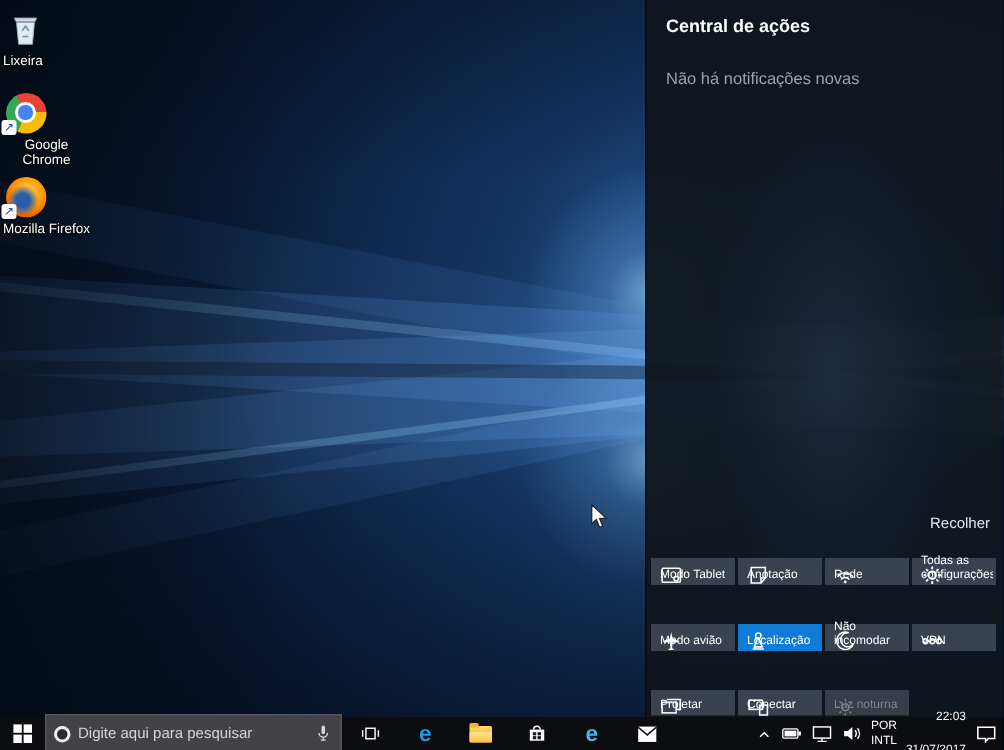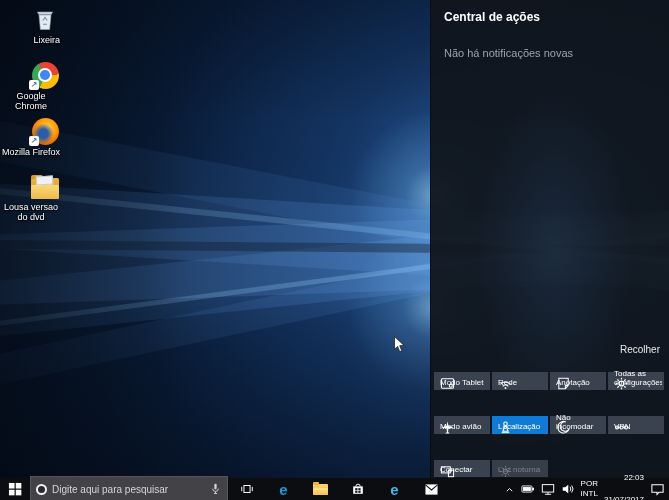--- a/index.html
+++ b/index.html
@@ -21,21 +21,21 @@
   .b4 { top:215px; height:70px; transform:rotate(-2deg); background:linear-gradient(90deg, rgba(60,110,180,.08), rgba(110,170,240,.18) 60%, rgba(130,190,250,.22) 85%); }
   .b5 { top:245px; height:9px;  transform:rotate(0.5deg); background:linear-gradient(90deg, rgba(2,8,18,.55), rgba(2,8,18,.45) 80%); }
   .b6 { top:218px; height:65px; transform:rotate(3.5deg); background:linear-gradient(90deg, rgba(50,100,170,.08), rgba(100,160,235,.2) 60%, rgba(120,185,250,.24) 85%); }
   .b7 { top:247px; height:6px;  transform:rotate(6deg); background:linear-gradient(90deg, transparent, rgba(150,210,255,.3) 70%, rgba(180,230,255,.45) 90%); }
   .b8 { top:230px; height:40px; transform:rotate(11deg); background:linear-gradient(90deg, transparent, rgba(80,140,210,.14) 60%, rgba(110,170,240,.2) 85%); }
   .wall-shade { position:absolute; inset:0;
     background: linear-gradient(180deg, rgba(3,8,18,.35) 0%, transparent 25%, transparent 62%, rgba(3,8,18,.55) 100%),
                 linear-gradient(90deg, rgba(3,8,16,.45), transparent 28%); }
 
   
-  .dicon { position:absolute; left:2px; width:58px; display:flex; flex-direction:column; align-items:flex-end; cursor:default; }
+  .dicon { position:absolute; left:2px; width:58px; display:flex; flex-direction:column; align-items:flex-start; cursor:default; }
   .dicon-img { position:relative; width:30px; height:28px; display:flex; align-items:center; justify-content:center; }
   .dicon-label { margin-top:2px; font-size:9px; line-height:1.15; color:#fff; text-align:center; text-shadow:0 1px 2px rgba(0,0,0,.9), 0 0 2px rgba(0,0,0,.8); }
   .chrome-ball { width:27px; height:27px; border-radius:50%;
     background: conic-gradient(from -30deg, #ea4335 0deg 115deg, #fbbc05 115deg 235deg, #34a853 235deg 360deg); position:relative; }
   .chrome-ball::before { content:""; position:absolute; left:6.5px; top:6.5px; width:14px; height:14px; background:#fff; border-radius:50%; }
   .chrome-ball::after { content:""; position:absolute; left:8.8px; top:8.8px; width:9.4px; height:9.4px; background:#4285f4; border-radius:50%; }
   .firefox-ball { width:27px; height:27px; border-radius:50%;
     background:
       radial-gradient(circle at 42% 58%, #2a5caa 0 21%, rgba(42,92,170,0) 46%),
       radial-gradient(circle at 55% 38%, #ffd257, #ff9800 45%, #e65c00 75%, #c24b00); }
@@ -119,28 +119,20 @@
   </div>
 
   <div class="dicon" style="top:117px;">
     <div class="dicon-img">
       <div class="firefox-ball"></div>
       <span class="shortcut-badge">↗</span>
     </div>
     <div class="dicon-label">Mozilla Firefox</div>
   </div>
 
-  <div class="dicon" style="top:172px;">
-    <div class="dicon-img">
-      <div class="folder-big">
-          <div class="paper"></div>
-        </div>
-    </div>
-    <div class="dicon-label">Lousa versao do dvd</div>
-  </div>
 
   <div class="panel">
     <div class="panel-glow"></div>
     <div class="panel-title">Central de ações</div>
     <div class="panel-empty">Não há notificações novas</div>
     <div class="collapse-link">Recolher</div>
 
     <div class="tile-grid">
 
       <div class="tile">
@@ -149,36 +141,36 @@
             <rect x="1.5" y="3" width="13" height="10" rx="1"></rect>
               <circle cx="11.5" cy="10.5" r="1.6"></circle>
           </svg>
         </span>
         <span class="tlabel">Modo Tablet</span>
       </div>
 
       <div class="tile">
         <span class="ticon">
           <svg width="15" height="15" viewBox="0 0 16 16" fill="none" stroke="currentColor" stroke-width="1.1">
+            <path d="M3 2.5 H13 V10 L10 13.5 H3 Z"></path>
+              <path d="M13 10 H10 V13.5"></path>
+          </svg>
+        </span>
+        <span class="tlabel">Anotação</span>
+      </div>
+
+      <div class="tile">
+        <span class="ticon">
+          <svg width="15" height="15" viewBox="0 0 16 16" fill="none" stroke="currentColor" stroke-width="1.1">
             <path d="M2.5 9 a7 7 0 0 1 11 0"></path>
               <path d="M5 11 a4 4 0 0 1 6 0"></path>
               <circle cx="8" cy="12.8" r="1" fill="currentColor" stroke="none"></circle>
           </svg>
         </span>
         <span class="tlabel">Rede</span>
-      </div>
-
-      <div class="tile">
-        <span class="ticon">
-          <svg width="15" height="15" viewBox="0 0 16 16" fill="none" stroke="currentColor" stroke-width="1.1">
-            <path d="M3 2.5 H13 V10 L10 13.5 H3 Z"></path>
-              <path d="M13 10 H10 V13.5"></path>
-          </svg>
-        </span>
-        <span class="tlabel">Anotação</span>
       </div>
 
       <div class="tile">
         <span class="ticon">
           <svg width="15" height="15" viewBox="0 0 16 16" fill="none" stroke="currentColor" stroke-width="1.4">
             <circle cx="8" cy="8" r="2.6"></circle>
             <path d="M12.2 8 H14.2 M10.97 10.97 L12.38 12.38 M8 12.2 V14.2 M5.03 10.97 L3.62 12.38 M3.8 8 H1.8 M5.03 5.03 L3.62 3.62 M8 3.8 V1.8 M10.97 5.03 L12.38 3.62"></path>
           </svg>
         </span>
         <span class="tlabel">Todas as configurações</span>
@@ -219,20 +211,29 @@
             <circle cx="3.2" cy="8" r="1.7"></circle>
               <circle cx="8" cy="8" r="1.7"></circle>
               <circle cx="12.8" cy="8" r="1.7"></circle>
             <path d="M4.9 8 H6.3 M9.7 8 H11.1"></path>
           </svg>
         </span>
         <span class="tlabel">VPN</span>
       </div>
 
 
+      <div class="tile">
+        <span class="ticon">
+          <svg width="15" height="15" viewBox="0 0 16 16" fill="none" stroke="currentColor" stroke-width="1.1">
+            <path d="M5 2.5 H14.5 V9.5 H11.5"></path>
+              <rect x="1.5" y="4.5" width="10" height="7.5"></rect>
+          </svg>
+        </span>
+        <span class="tlabel">Projetar</span>
+      </div>
 
       <div class="tile">
         <span class="ticon">
           <svg width="15" height="15" viewBox="0 0 16 16" fill="none" stroke="currentColor" stroke-width="1.1">
             <rect x="1.5" y="3" width="9.5" height="6.5"></rect>
               <rect x="9" y="6.5" width="5.5" height="7"></rect>
           </svg>
         </span>
         <span class="tlabel">Conectar</span>
       </div>

